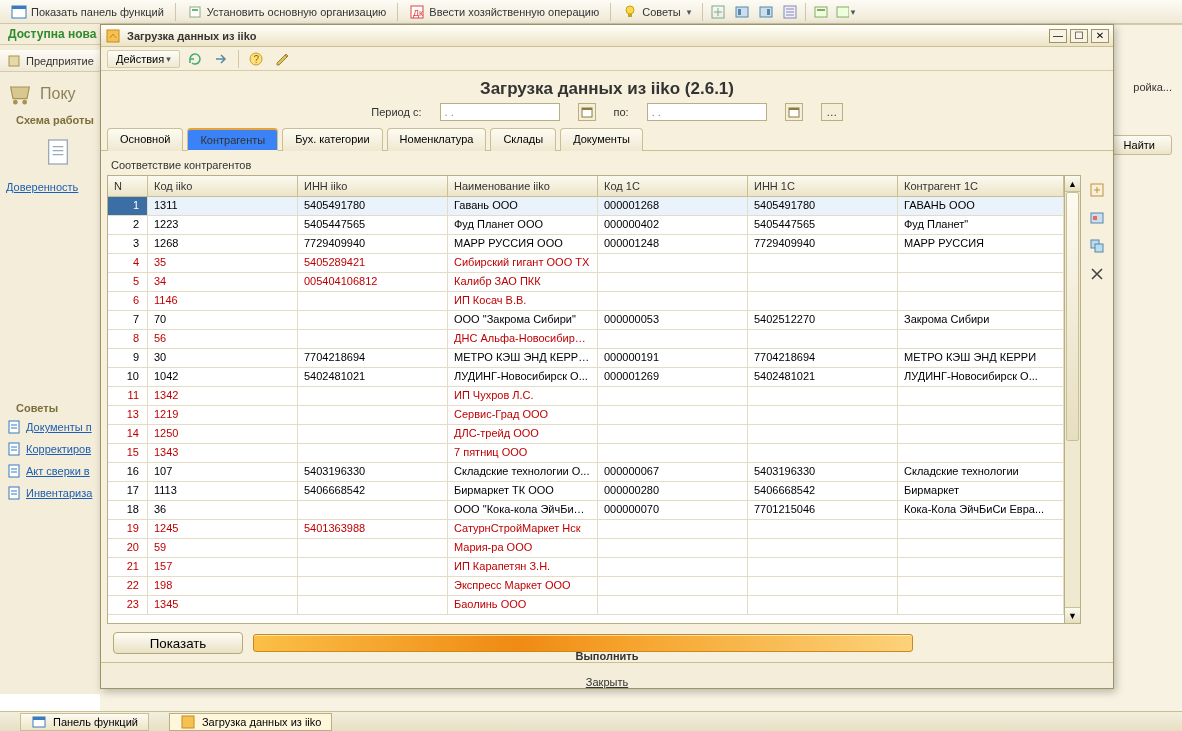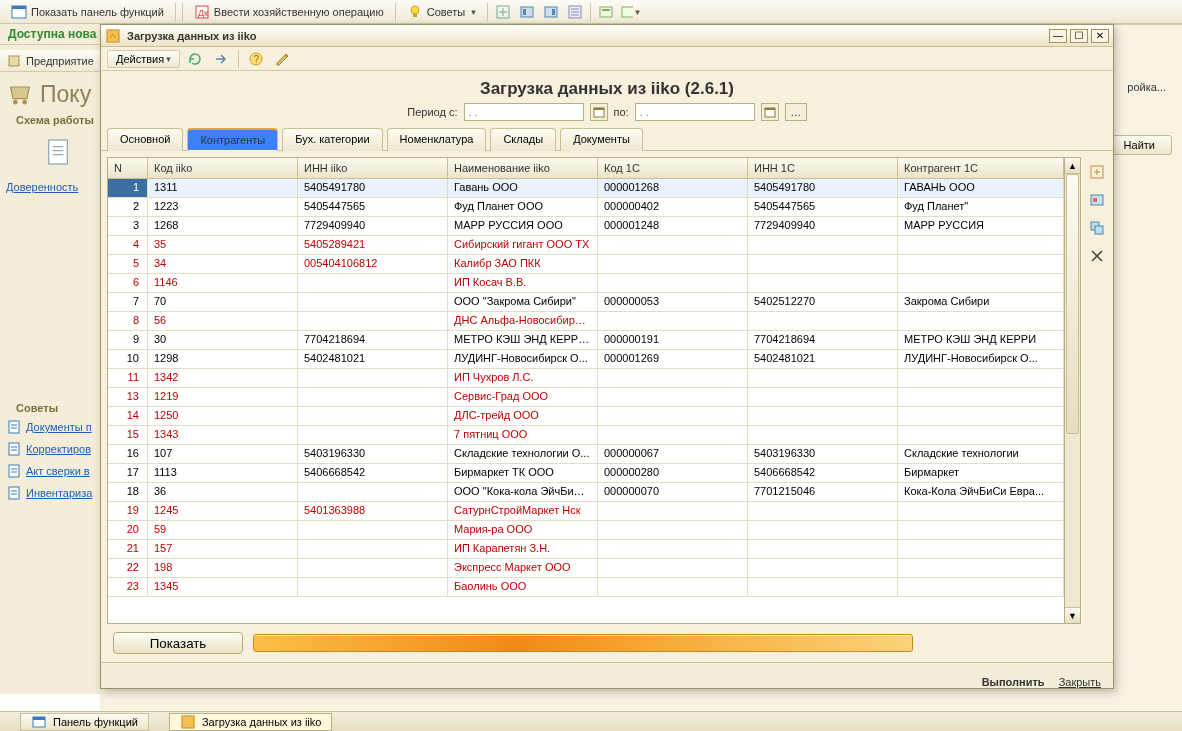--- a/index.html
+++ b/index.html
@@ -9,41 +9,41 @@
   .tb-btn{display:flex;align-items:center;gap:4px;padding:2px 6px;border:1px solid transparent;color:#333;cursor:pointer;}
   .tb-sep{width:1px;height:18px;background:#cfc7a8;margin:0 2px;}
   .tb-icon{display:inline-block;width:16px;height:16px;}
   .tb-icon svg{width:16px;height:16px;display:block;}
   .arrow-down{font-size:9px;color:#555;margin-left:2px;}
   .green-text{color:#2e8b2e;font-weight:bold;font-size:12px;padding-left:8px;}
   
   .bg-strip{position:absolute;top:24px;left:0;width:116px;bottom:37px;background:#f3edd9;border-right:1px solid #d4cba7;padding-top:4px;}
   .bg-strip .row{display:flex;align-items:center;gap:4px;padding:3px 6px;color:#1b5fb5;text-decoration:underline;cursor:pointer;}
   .bg-strip .hdr{color:#7b6f3c;font-weight:bold;padding:6px 16px 2px;}
-  .bg-strip .big{font-size:23px;color:#8f815a;padding:4px 8px;}
+  .bg-strip .big{font-size:16px;color:#8f815a;padding:4px 8px;}
   .bg-strip .top-link{display:flex;align-items:center;height:22px;padding:0 6px;background:linear-gradient(#fdfbf5,#efe9d6);border-bottom:1px solid #d4cba7;color:#333;text-align:right;}
   .bg-strip .icon-slot{width:16px;height:16px;display:inline-block;}
   
   .bg-right{position:absolute;top:24px;left:100px;right:0;bottom:20px;background:#f7f2e1;border-top:1px solid #d4cba7;}
-  .bg-right .topright{position:absolute;top:56px;right:16px;color:#333;}
+  .bg-right .topright{position:absolute;top:56px;right:10px;color:#333;}
   .bg-right .findbtn{position:absolute;top:110px;right:10px;border:1px solid #c5bb90;background:linear-gradient(#fdfbf4,#ede5c9);padding:3px 16px;border-radius:3px;cursor:pointer;}
   
   .modal{position:absolute;top:24px;left:100px;right:68px;bottom:42px;background:#f6f0dd;border:1px solid #9e9364;box-shadow:2px 3px 8px rgba(0,0,0,.25);display:flex;flex-direction:column;}
   .titlebar{height:22px;background:linear-gradient(#fffef9,#ece4c6);border-bottom:1px solid #c9be94;display:flex;align-items:center;padding:0 4px;}
   .titlebar .title{font-weight:bold;color:#333;margin-left:6px;}
   .titlebar .spacer{flex:1;}
   .win-btn{width:18px;height:14px;border:1px solid #9e9364;background:#f8f3e2;margin-left:3px;display:flex;align-items:center;justify-content:center;font-size:10px;cursor:pointer;}
   
   .actions-bar{height:24px;background:#f6f0dd;border-bottom:1px solid #d4cba7;display:flex;align-items:center;gap:4px;padding:0 6px;}
   .actions-btn{border:1px solid #d4cba7;background:linear-gradient(#fefdf7,#efe9d2);padding:2px 8px;border-radius:2px;cursor:pointer;display:flex;align-items:center;gap:0;}
   .icon-btn{width:22px;height:20px;display:flex;align-items:center;justify-content:center;border:1px solid transparent;cursor:pointer;}
   
   .big-title{text-align:center;font-size:17px;font-weight:bold;color:#333;padding:8px 0 4px;}
   
-  .period-row{display:flex;align-items:center;justify-content:center;gap:6px;padding-bottom:6px;color:#333;}
+  .period-row{display:flex;align-items:center;justify-content:center;gap:18px;padding-bottom:6px;color:#333;}
   .date-input{width:120px;height:18px;border:1px solid #b9af85;background:#fff;display:flex;align-items:center;padding:0 4px;color:#888;}
   .cal-btn{width:18px;height:18px;border:1px solid #b9af85;background:#f5efda;cursor:pointer;display:flex;align-items:center;justify-content:center;}
   .dots-btn{width:22px;height:18px;border:1px solid #b9af85;background:#f5efda;cursor:pointer;display:flex;align-items:center;justify-content:center;}
   
   .tabs{display:flex;gap:4px;padding:0 6px;border-bottom:1px solid #c9be94;}
   .tab{padding:4px 12px;border:1px solid #c9be94;border-bottom:none;background:linear-gradient(#fdfbf3,#efe8cf);border-radius:4px 4px 0 0;position:relative;top:1px;cursor:pointer;}
   .tab.active{background:#3b82f6;border-bottom:1px solid #f6f0dd;color:#333;}
   .tab.accent{font-weight:normal;}
   .tabs .tab:nth-child(2){border-top:2px solid #e6a23c;}
   
@@ -72,21 +72,21 @@
   .vscroll .vsbtn.bot{border-top:1px solid #c9be94;border-bottom:none;}
   .vscroll .track{flex:1;position:relative;}
   .vscroll .thumb{position:absolute;top:0;left:1px;right:1px;height:60%;background:linear-gradient(#fdfaf0,#e6dec0);border:1px solid #c9be94;border-radius:2px;}
   .side-icons{width:26px;display:flex;flex-direction:column;align-items:center;gap:10px;padding:6px 0 0 6px;}
   .side-icons .sic{width:18px;height:18px;cursor:pointer;display:flex;align-items:center;justify-content:center;}
   
   .load-row{display:flex;align-items:center;gap:10px;padding:8px 6px;}
   .load-btn{width:130px;height:22px;border:1px solid #b4a978;border-radius:4px;background:linear-gradient(#fefdf6,#e9e1c4);cursor:pointer;}
   .progress{flex:1;height:18px;border:1px solid #c78a1d;border-radius:3px;background:linear-gradient(90deg,#fbbf47,#f08a13 40%,#f6a832 60%,#fcd27a);box-shadow:inset 0 1px 0 rgba(255,255,255,.6);max-width:660px;}
   
-  .modal-footer{height:26px;border-top:1px solid #c9be94;background:#f3edd9;display:flex;align-items:flex-end;justify-content:flex-end;gap:14px;padding:0 12px;}
+  .modal-footer{height:26px;border-top:1px solid #c9be94;background:#f3edd9;display:flex;align-items:center;justify-content:flex-end;gap:14px;padding:0 12px;flex-direction:column;}
   .link{color:#333;cursor:pointer;text-decoration:underline;}
   .link.bold{font-weight:bold;text-decoration:none;}
   
   .taskbar{position:absolute;left:0;right:0;bottom:0;height:20px;background:linear-gradient(#f3efde,#e6dfc3);border-top:1px solid #c8bf97;display:flex;align-items:center;}
   .task{height:18px;display:flex;align-items:center;gap:6px;padding:0 10px;border:1px solid #c8bf97;background:linear-gradient(#fdfaf0,#ece4c8);margin-left:20px;cursor:pointer;}
   .task.active{background:#fff7dc;border-color:#b9af85;}
 </style>
 </head>
 <body>
 
@@ -94,20 +94,29 @@
   <div class="tb-btn">
     <span class="tb-icon">
         <svg viewBox="0 0 16 16">
           <rect x="1" y="2" width="14" height="12" fill="#fff" stroke="#3a7abf"></rect>
           <rect x="1" y="2" width="14" height="3" fill="#3a7abf"></rect>
         </svg>
       </span>
     <span>Показать панель функций</span>
   </div>
   <div class="tb-sep"></div>
+  <div class="tb-btn">
+    <span class="tb-icon">
+        <svg viewBox="0 0 16 16">
+          <rect x="3" y="3" width="10" height="10" fill="#fff" stroke="#8a8"></rect>
+          <rect x="5" y="5" width="6" height="2" fill="#6b6"></rect>
+        </svg>
+      </span>
+    <span>Установить основную организацию</span>
+  </div>
   <div class="tb-sep"></div>
   <div class="tb-btn">
     <span class="tb-icon">
         <svg viewBox="0 0 16 16">
           <rect x="2" y="2" width="12" height="12" fill="#fff" stroke="#d44"></rect>
           <text x="4" y="12" font-size="9" fill="#d44">Дк</text>
         </svg>
       </span>
     <span>Ввести хозяйственную операцию</span>
   </div>
@@ -298,20 +307,21 @@
   <div class="tabs" id="tabs">
       <div class="tab">Основной</div>
       <div class="tab active accent">Контрагенты</div>
       <div class="tab">Бух. категории</div>
       <div class="tab">Номенклатура</div>
       <div class="tab">Склады</div>
       <div class="tab">Документы</div>
     </div>
 
   <div class="table-wrap">
+    <div class="table-caption">Соответствие контрагентов</div>
     <div class="grid-area">
       <div class="grid">
         <div class="grid-head">
           <div class="gh col-n">N</div>
           <div class="gh col-a">Код iiko</div>
           <div class="gh col-b">ИНН iiko</div>
           <div class="gh col-c">Наименование iiko</div>
           <div class="gh col-d">Код 1С</div>
           <div class="gh col-e">ИНН 1С</div>
           <div class="gh col-f">Контрагент 1С</div>
@@ -393,21 +403,21 @@
               <div class="gc col-n">9</div>
               <div class="gc col-a">30</div>
               <div class="gc col-b">7704218694</div>
               <div class="gc col-c">МЕТРО КЭШ ЭНД КЕРРИ...</div>
               <div class="gc col-d">000000191</div>
               <div class="gc col-e">7704218694</div>
               <div class="gc col-f">МЕТРО КЭШ ЭНД КЕРРИ</div>
             </div>
             <div class="grow">
               <div class="gc col-n">10</div>
-              <div class="gc col-a">1298</div>
+              <div class="gc col-a">1042</div>
               <div class="gc col-b">5402481021</div>
               <div class="gc col-c">ЛУДИНГ-Новосибирск О...</div>
               <div class="gc col-d">000001269</div>
               <div class="gc col-e">5402481021</div>
               <div class="gc col-f">ЛУДИНГ-Новосибирск О...</div>
             </div>
             <div class="grow red">
               <div class="gc col-n">11</div>
               <div class="gc col-a">1342</div>
               <div class="gc col-b"></div>

